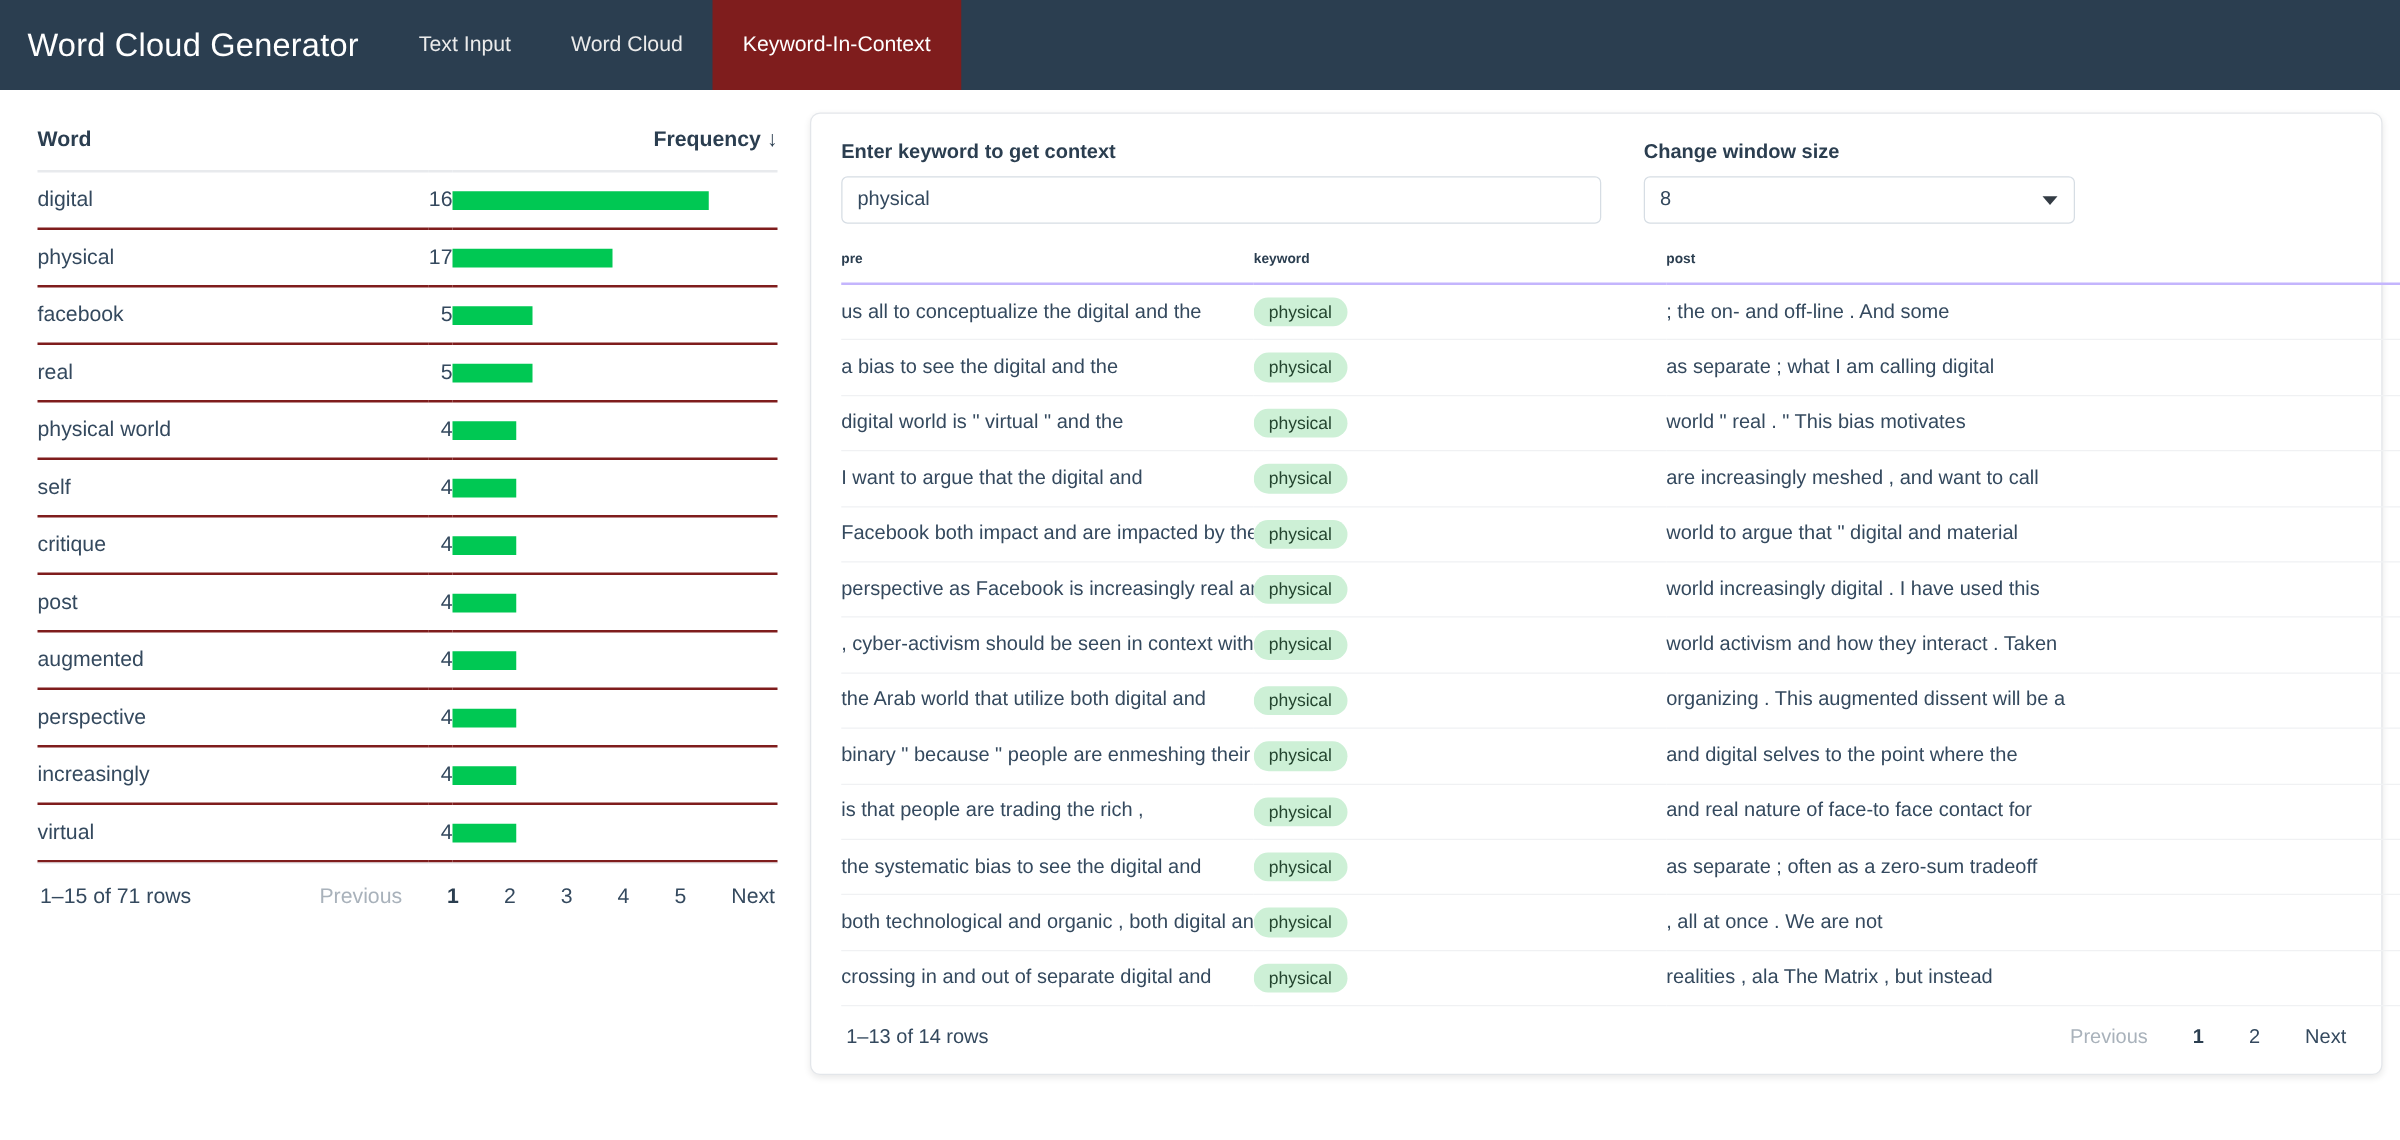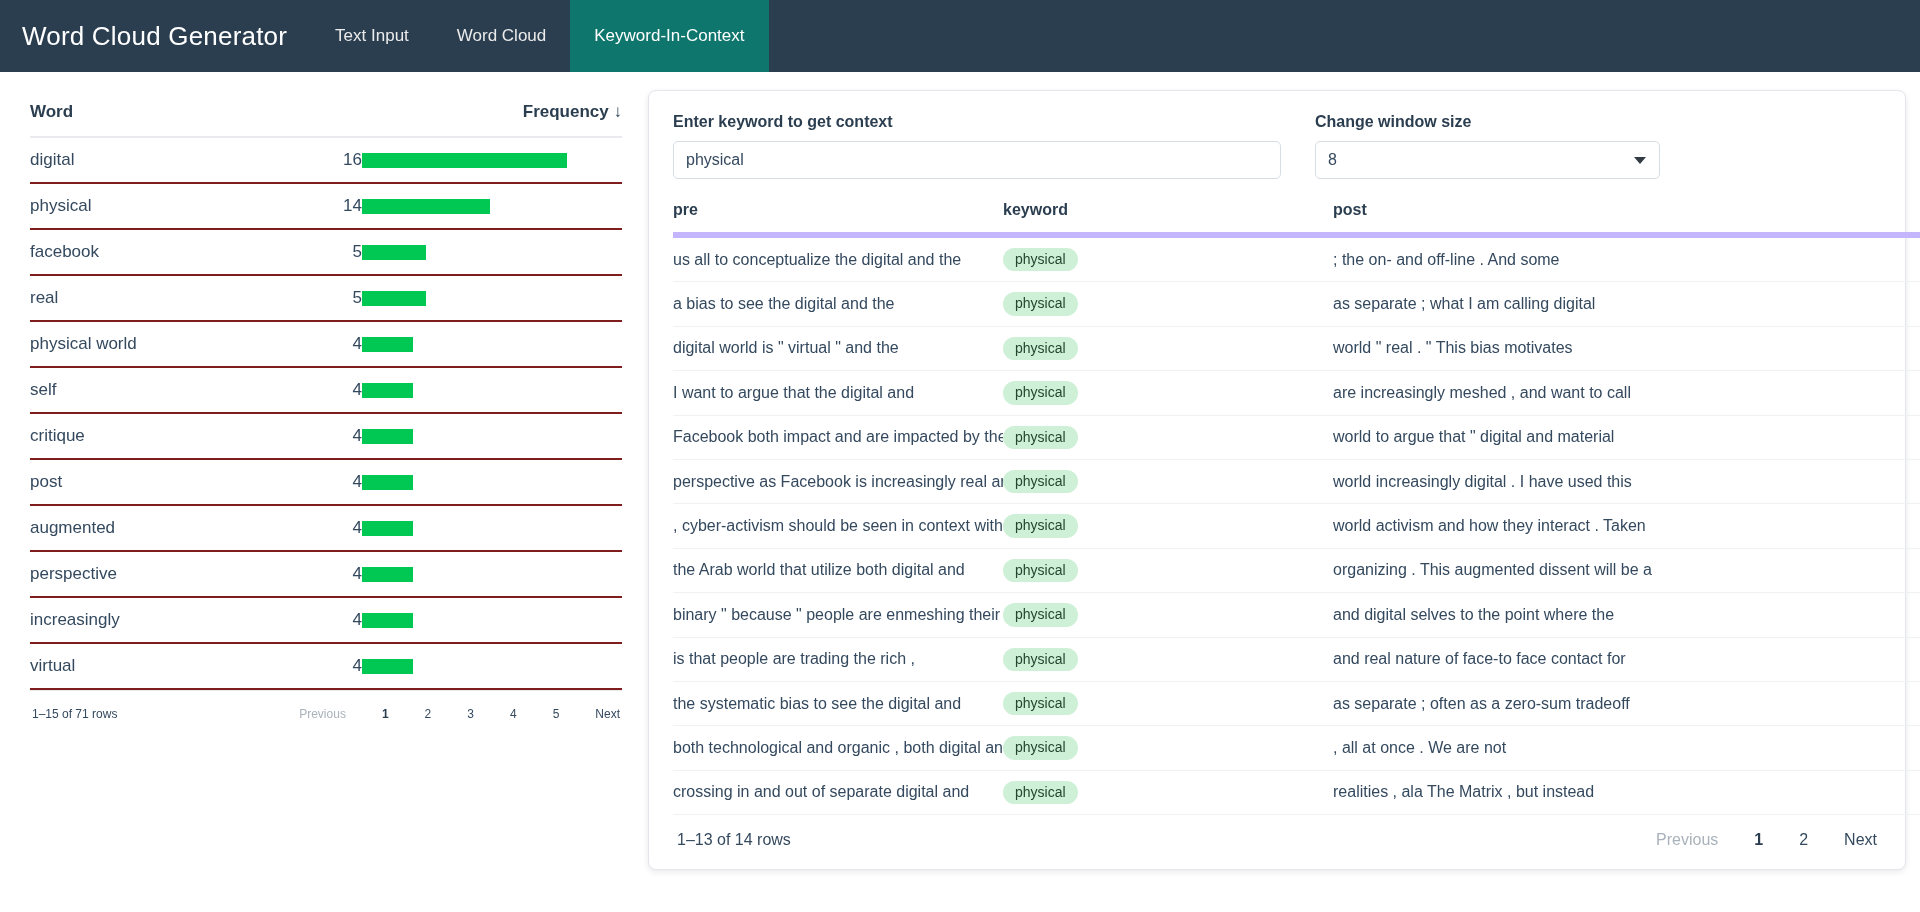--- a/index.html
+++ b/index.html
@@ -30,21 +30,21 @@
   }
   .nav-tab {
     display: flex; align-items: center;
     padding: 0 24px;
     color: #ebebeb;
     font-size: 17px;
     white-space: nowrap;
     cursor: pointer;
   }
   .nav-tab.active {
-    background: #0f766e;
+    background: #7f1d1d;
     color: #ffffff;
   }
 
   
   .page {
     display: flex;
     align-items: flex-start;
     padding: 0;
     height: calc(912px - 72px);
   }
@@ -88,21 +88,21 @@
   .bar {
     height: 15px;
     background: #00c853;
     display: block;
   }
   .table-footer {
     display: flex;
     align-items: flex-start;
     justify-content: space-between;
     padding: 16px 2px 0 2px;
-    font-size: 12px;
+    font-size: 17px;
     color: #34495e;
     border-top: 1px solid #e8eaed;
     margin-top: 0;
   }
   .rows-label { white-space: nowrap; }
   .pager { display: flex; align-items: center; gap: 36px; }
   .pager .pg { cursor: pointer; white-space: nowrap; color: #34495e; }
   .pager .pg.disabled { color: #a9b2bb; cursor: default; }
   .pager .pg.current { font-weight: bold; color: #2b3e50; }
 
@@ -172,24 +172,24 @@
 
   table.kwic {
     width: 100%;
     border-collapse: collapse;
     font-size: 16px;
     table-layout: fixed;
   }
   table.kwic th {
     text-align: left;
     font-weight: bold;
-    font-size: 16px;
+    font-size: 11px;
     color: #2b3e50;
     padding: 4px 0 13px 0;
-    border-bottom: 6px solid #c4b5fd;
+    border-bottom: 2px solid #c4b5fd;
   }
   table.kwic td {
     padding: 10px 0;
     border-bottom: 1px solid #f0f1f3;
     color: #34495e;
     font-size: 16px;
     white-space: nowrap;
     overflow: hidden;
   }
   .col-pre  { width: 330px; }
@@ -239,21 +239,21 @@
       <tbody id="word-rows">
           <tr>
             <td class="word-cell">digital</td>
             <td class="freq-cell">16</td>
             <td class="bar-cell">
               <span class="bar" style="width: 205px; background: rgb(0, 200, 83);"></span>
             </td>
           </tr>
           <tr>
             <td class="word-cell">physical</td>
-            <td class="freq-cell">14</td>
+            <td class="freq-cell">17</td>
             <td class="bar-cell">
               <span class="bar" style="width: 128.125px; background: rgb(0, 200, 83);"></span>
             </td>
           </tr>
           <tr>
             <td class="word-cell">facebook</td>
             <td class="freq-cell">5</td>
             <td class="bar-cell">
               <span class="bar" style="width: 64.0625px; background: rgb(0, 200, 83);"></span>
             </td>

